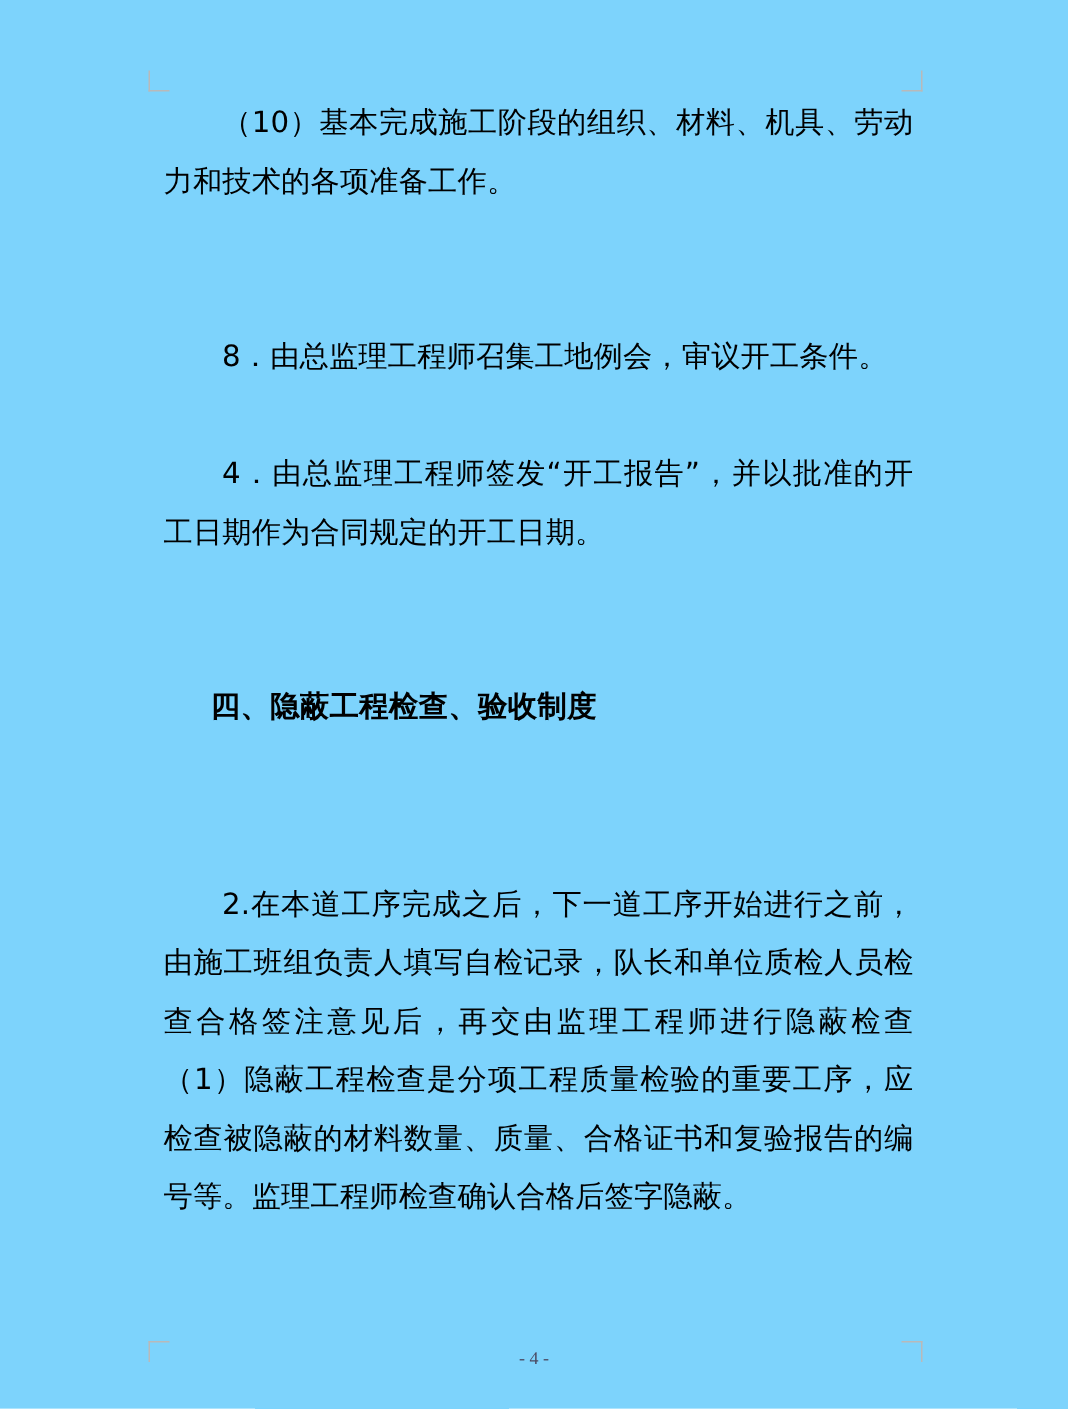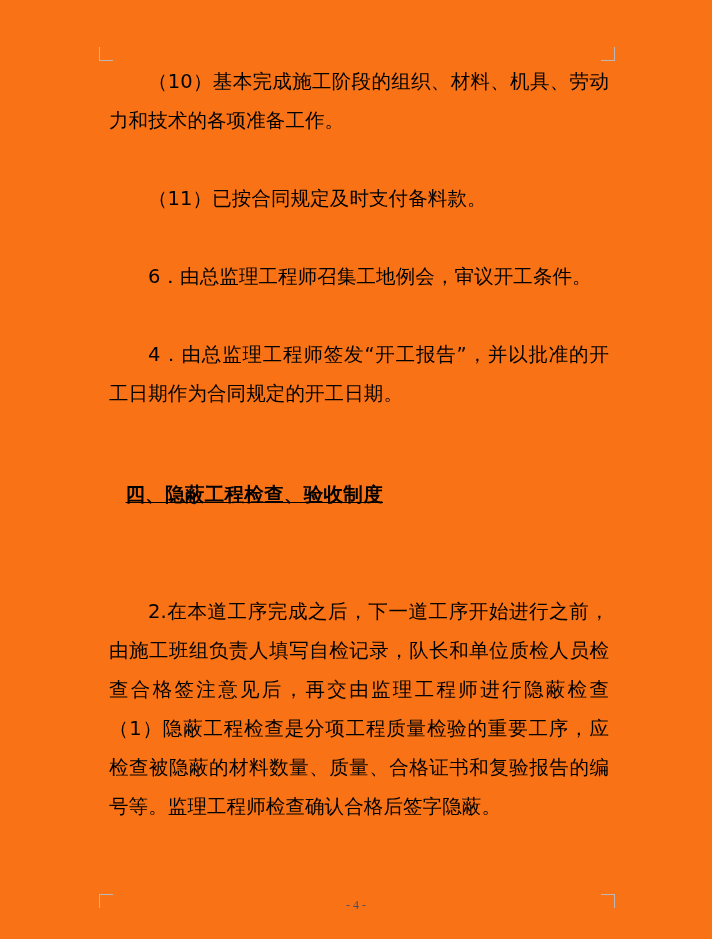--- a/index.html
+++ b/index.html
@@ -13,21 +13,21 @@
     position: relative;
     overflow: hidden;
     font-family: "DejaVu Sans", "Liberation Sans", sans-serif;
     color: #000000;
   }
 
   
   .page {
     position: absolute;
     inset: 0;
-    background: #f97316;
+    background: #7dd3fc;
   }
 
   
   .crop {
     position: absolute;
     width: 13px;
     height: 13px;
     border: 0 solid #b9b9b9;
   }
   .crop-tl { left: 99px;  top: 47px;  border-left-width: 1px;  border-bottom-width: 1px; }
@@ -55,24 +55,23 @@
   .para.indent {
     text-indent: 2em;
   }
   .spacer-sm { height: 39px; }
   .spacer-lg { height: 62px; }
 
   .heading {
     font-size: 19.5px;
     line-height: 39px;
     font-weight: bold;
-    margin: 0;
+    margin: 15px;
     text-indent: 0.85em;
     letter-spacing: 0.3px;
-    text-decoration: underline;
   }
 
   
   .footer {
     position: absolute;
     left: 0;
     top: 897px;
     width: 712px;
     text-align: center;
     font-size: 12px;
@@ -90,25 +89,24 @@
   <div class="crop crop-tr"></div>
   <div class="crop crop-bl"></div>
   <div class="crop crop-br"></div>
 
   <div class="body-col">
 
     <p class="para indent">（10）基本完成施工阶段的组织、材料、机具、劳动力和技术的各项准备工作。</p>
 
     <div class="spacer-sm"></div>
 
-    <p class="para indent">（11）已按合同规定及时支付备料款。</p>
 
     <div class="spacer-sm"></div>
 
-    <p class="para indent">6．由总监理工程师召集工地例会，审议开工条件。</p>
+    <p class="para indent">8．由总监理工程师召集工地例会，审议开工条件。</p>
 
     <div class="spacer-sm"></div>
 
     <p class="para indent">4．由总监理工程师签发“开工报告”，并以批准的开工日期作为合同规定的开工日期。</p>
 
     <div class="spacer-lg"></div>
 
     <h2 class="heading">四、隐蔽工程检查、验收制度</h2>
 
     <div class="spacer-sm"></div>

